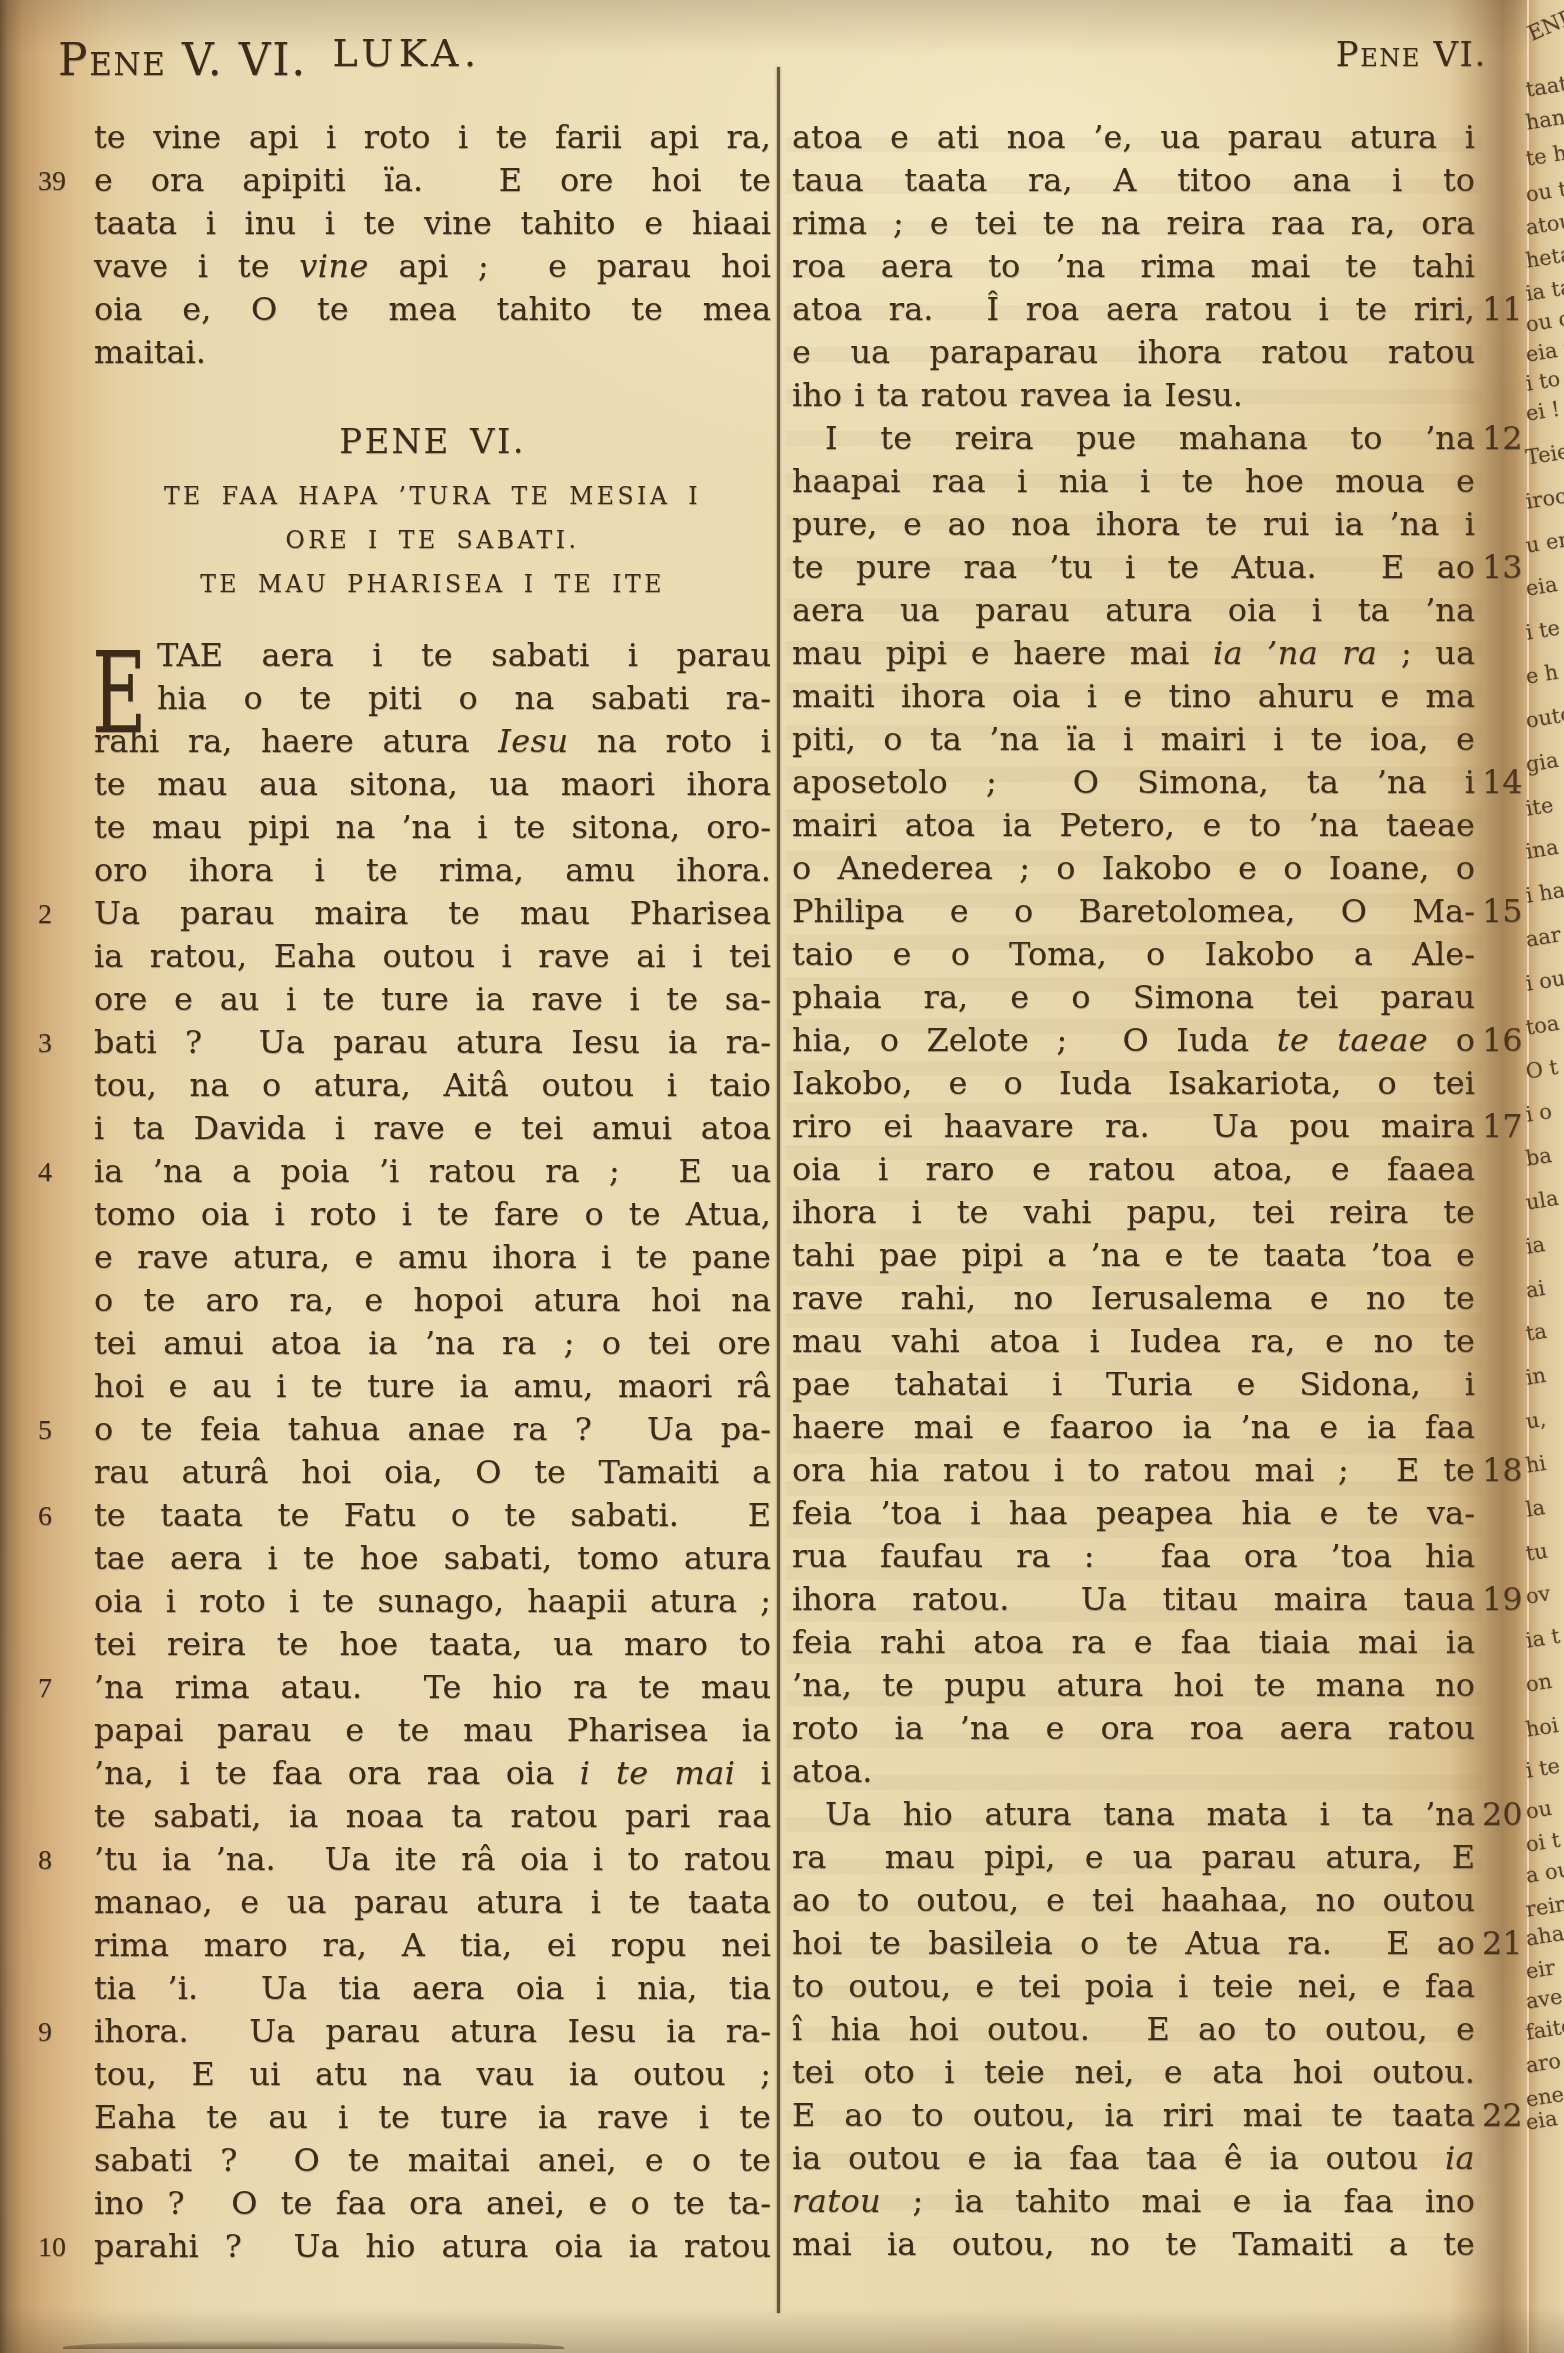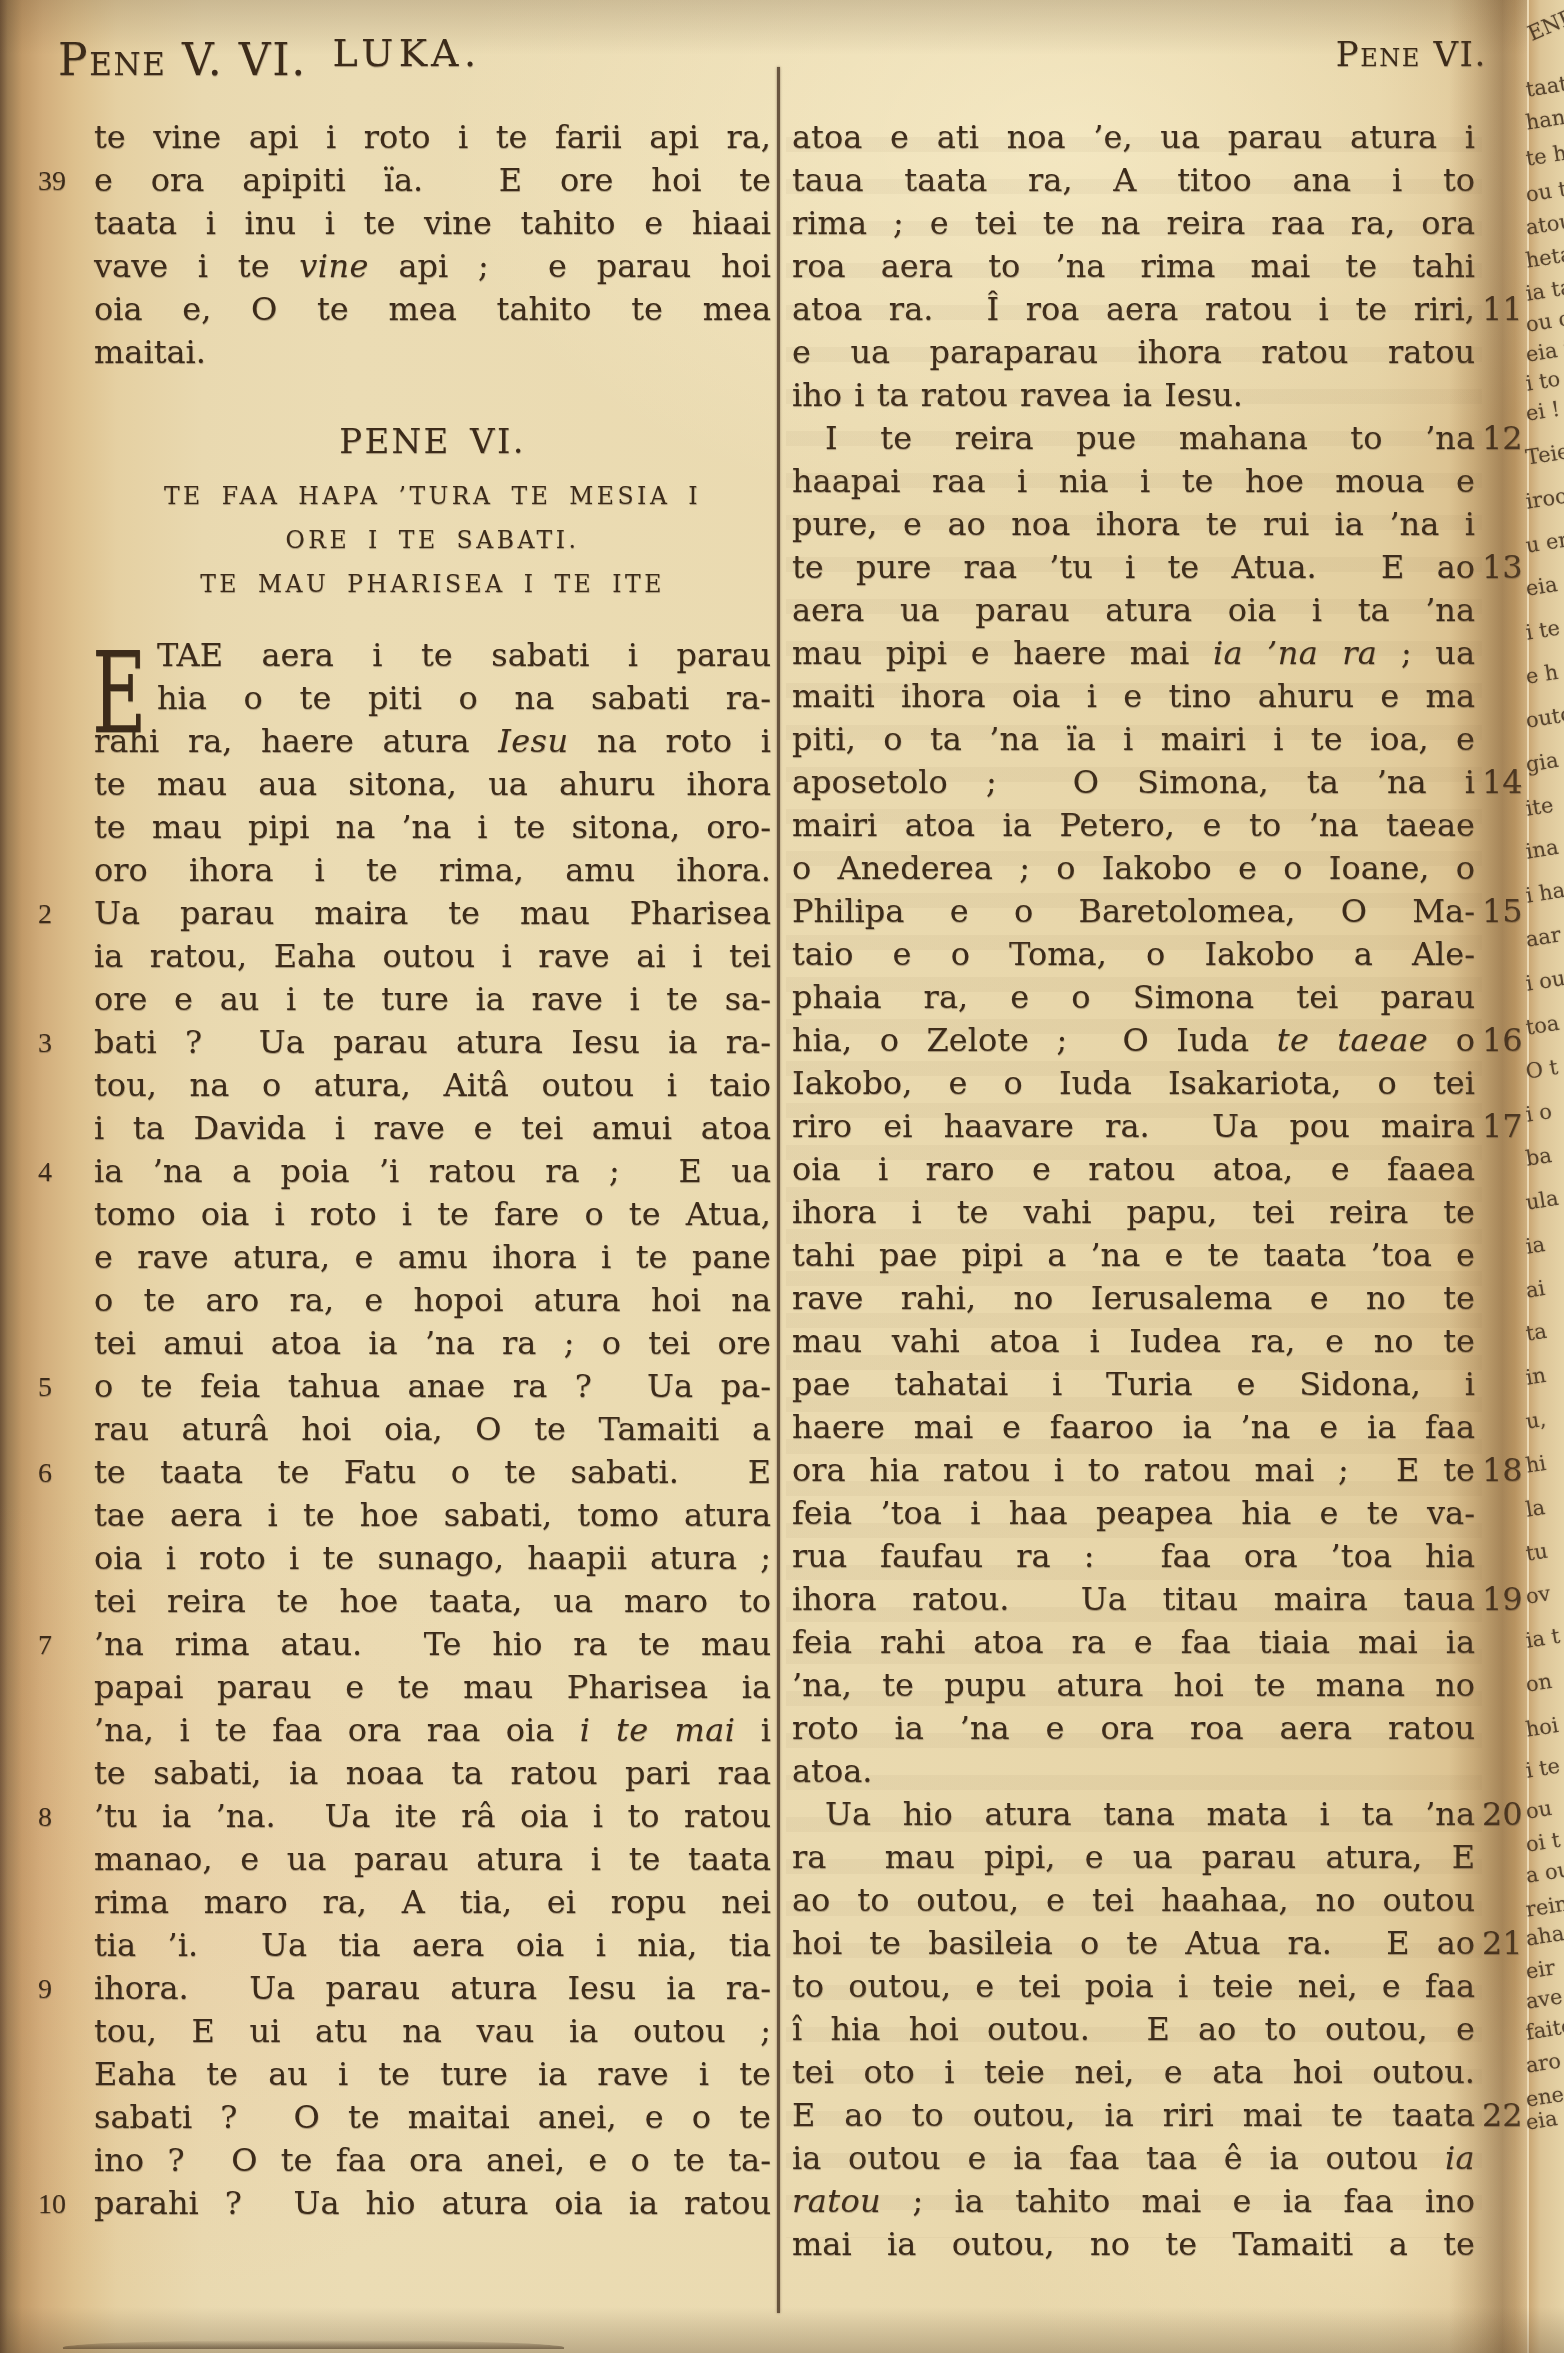--- a/index.html
+++ b/index.html
@@ -95,34 +95,35 @@
       <div class="gap" style="height: 44px;"></div>
       <div class="chapter-heading">PENE VI.</div>
       <div class="gap" style="height: 9.4px;"></div>
       <div class="subtitle-line">TE FAA HAPA ’TURA TE MESIA I</div>
       <div class="subtitle-line">ORE I TE SABATI.</div>
       <div class="subtitle-line">TE MAU PHARISEA I TE ITE</div>
       <div class="gap" style="height: 28px;"></div>
       <div class="line drop-line"><span class="dropcap">E</span><span>TAE aera i te sabati i parau</span></div>
       <div class="line drop-line"><span>hia o te piti o na sabati ra-</span></div>
       <div class="line"><span>rahi ra, haere atura <i>Iesu</i> na roto i</span></div>
-      <div class="line"><span>te mau aua sitona, ua ahuru ihora</span></div>
+      <div class="line"><span>te mau aua sitona, ua maori ihora</span></div>
       <div class="line"><span>te mau pipi na ’na i te sitona, oro-</span></div>
       <div class="line"><span>oro ihora i te rima, amu ihora.</span></div>
       <div class="line"><span class="vnum-left">2</span><span>Ua parau maira te mau Pharisea</span></div>
       <div class="line"><span>ia ratou, Eaha outou i rave ai i tei</span></div>
       <div class="line"><span>ore e au i te ture ia rave i te sa-</span></div>
       <div class="line"><span class="vnum-left">3</span><span>bati ?&nbsp; Ua parau atura Iesu ia ra-</span></div>
       <div class="line"><span>tou, na o atura, Aitâ outou i taio</span></div>
       <div class="line"><span>i ta Davida i rave e tei amui atoa</span></div>
       <div class="line"><span class="vnum-left">4</span><span>ia ’na a poia ’i ratou ra ;&nbsp; E ua</span></div>
       <div class="line"><span>tomo oia i roto i te fare o te Atua,</span></div>
       <div class="line"><span>e rave atura, e amu ihora i te pane</span></div>
       <div class="line"><span>o te aro ra, e hopoi atura hoi na</span></div>
       <div class="line"><span>tei amui atoa ia ’na ra ; o tei ore</span></div>
+      <div class="line"><span>hoi e au i te ture ia amu, maori râ</span></div>
       <div class="line"><span class="vnum-left">5</span><span>o te feia tahua anae ra ?&nbsp; Ua pa-</span></div>
       <div class="line"><span>rau aturâ hoi oia, O te Tamaiti a</span></div>
       <div class="line"><span class="vnum-left">6</span><span>te taata te Fatu o te sabati.&nbsp; E</span></div>
       <div class="line"><span>tae aera i te hoe sabati, tomo atura</span></div>
       <div class="line"><span>oia i roto i te sunago, haapii atura ;</span></div>
       <div class="line"><span>tei reira te hoe taata, ua maro to</span></div>
       <div class="line"><span class="vnum-left">7</span><span>’na rima atau.&nbsp; Te hio ra te mau</span></div>
       <div class="line"><span>papai parau e te mau Pharisea ia</span></div>
       <div class="line"><span>’na, i te faa ora raa oia <i>i te mai</i> i</span></div>
       <div class="line"><span>te sabati, ia noaa ta ratou pari raa</span></div>

